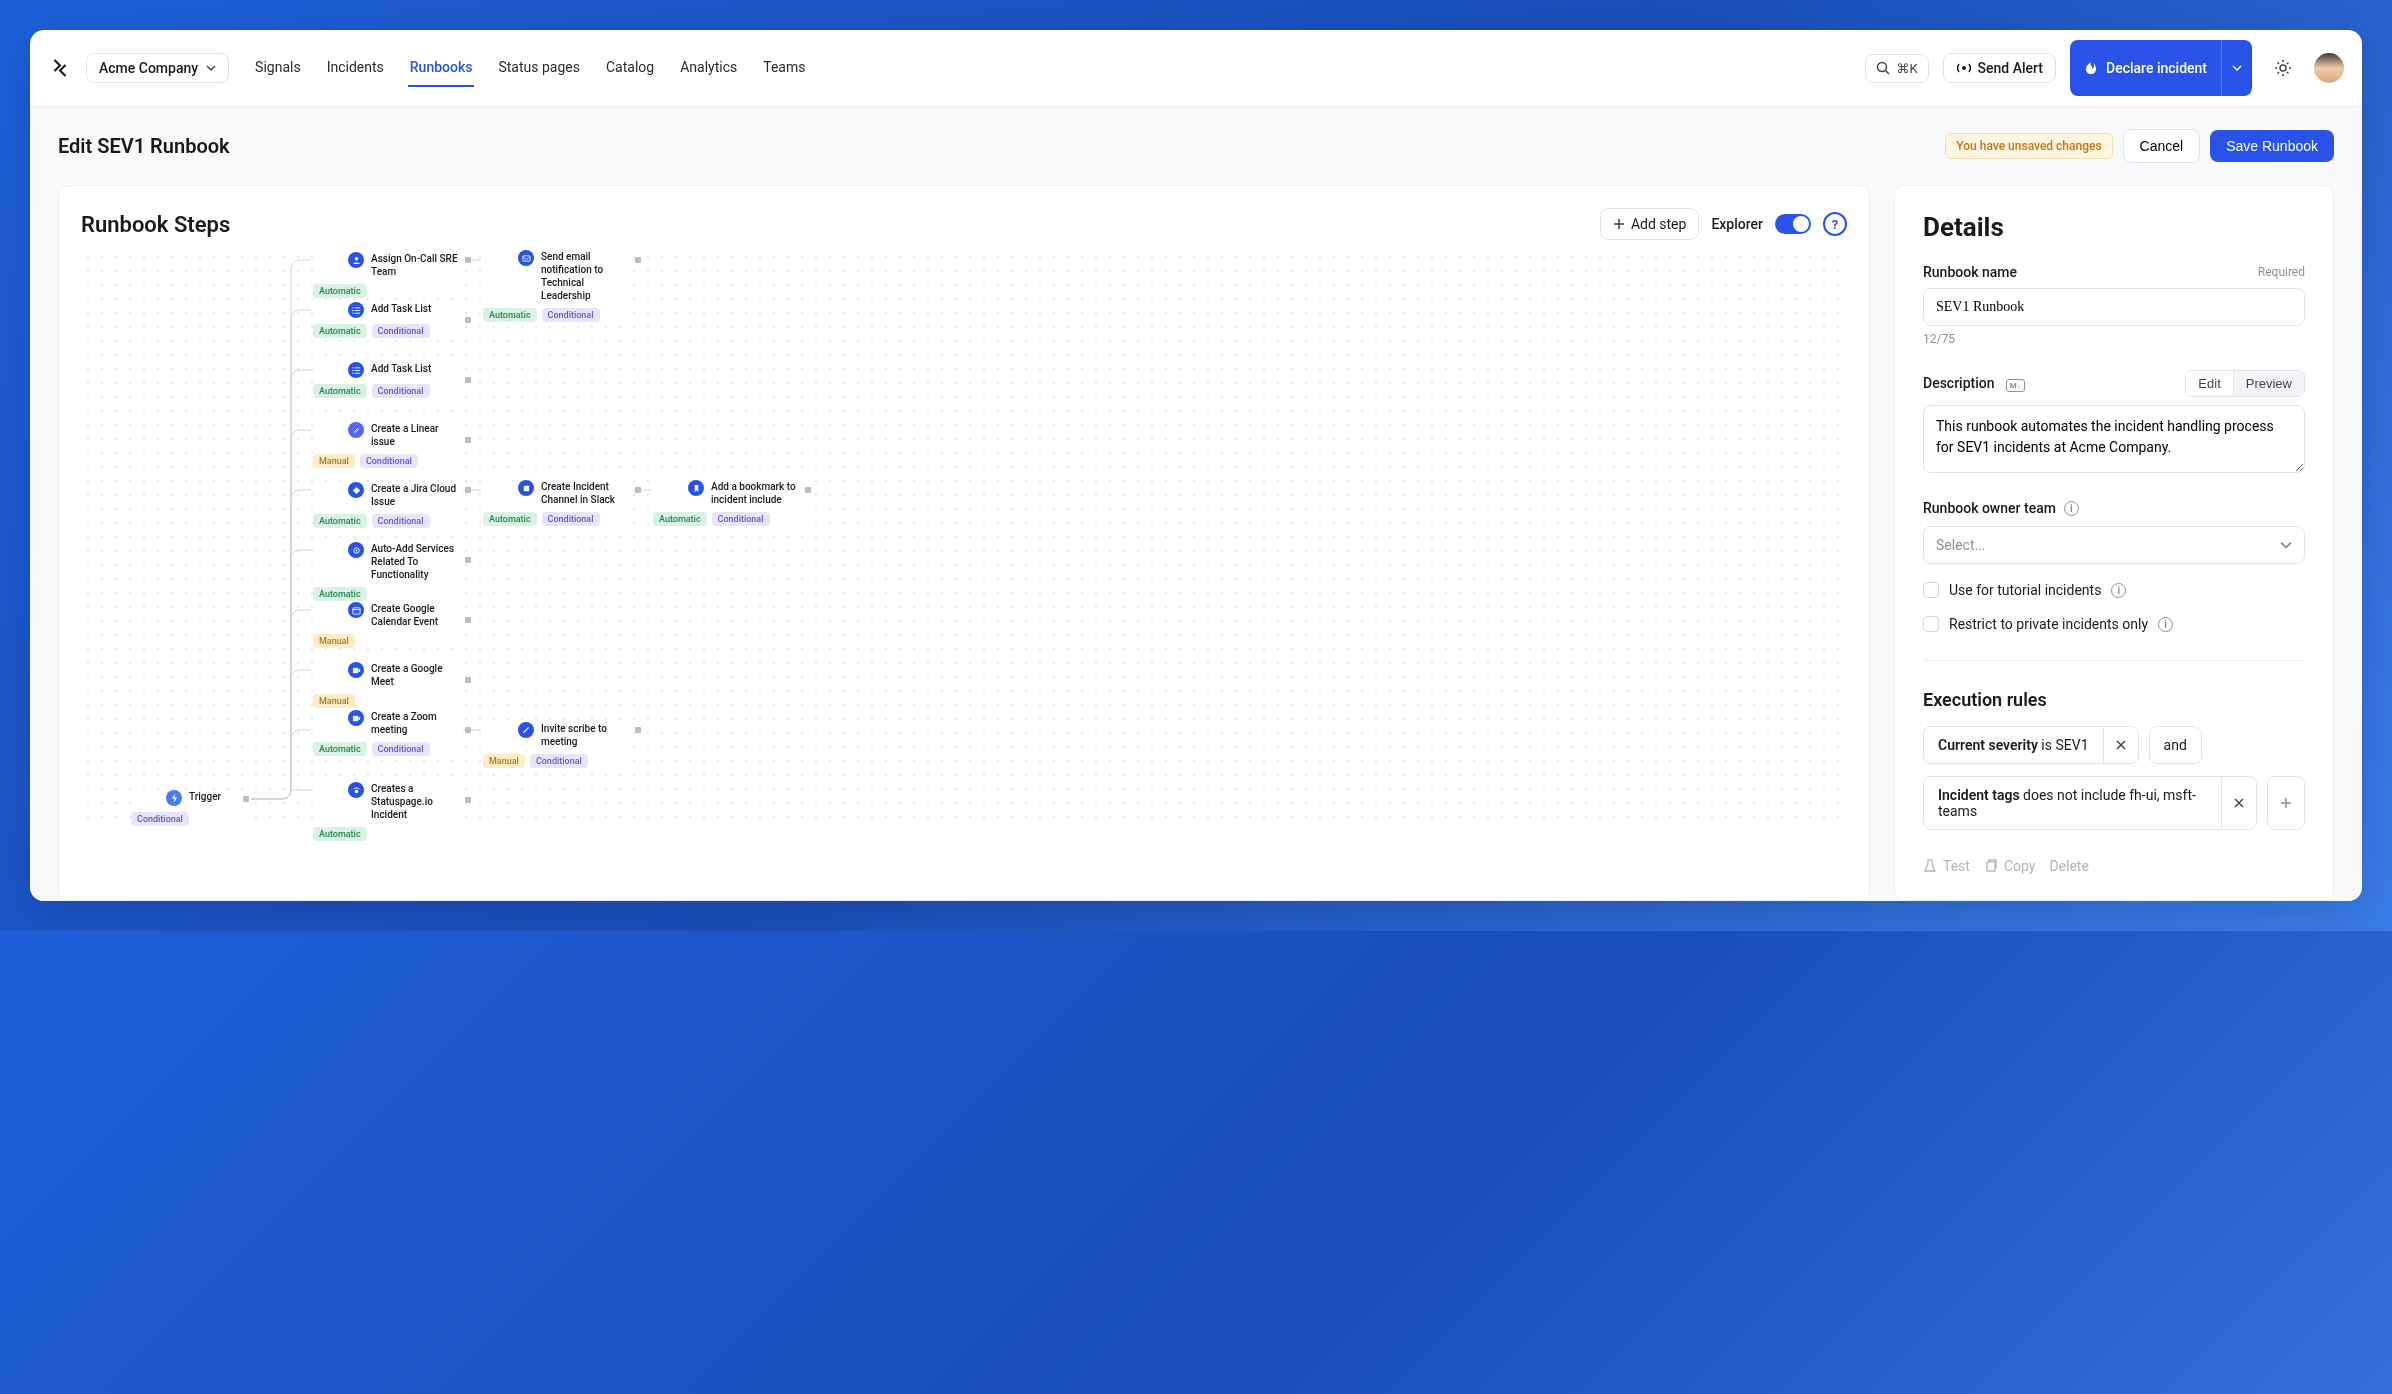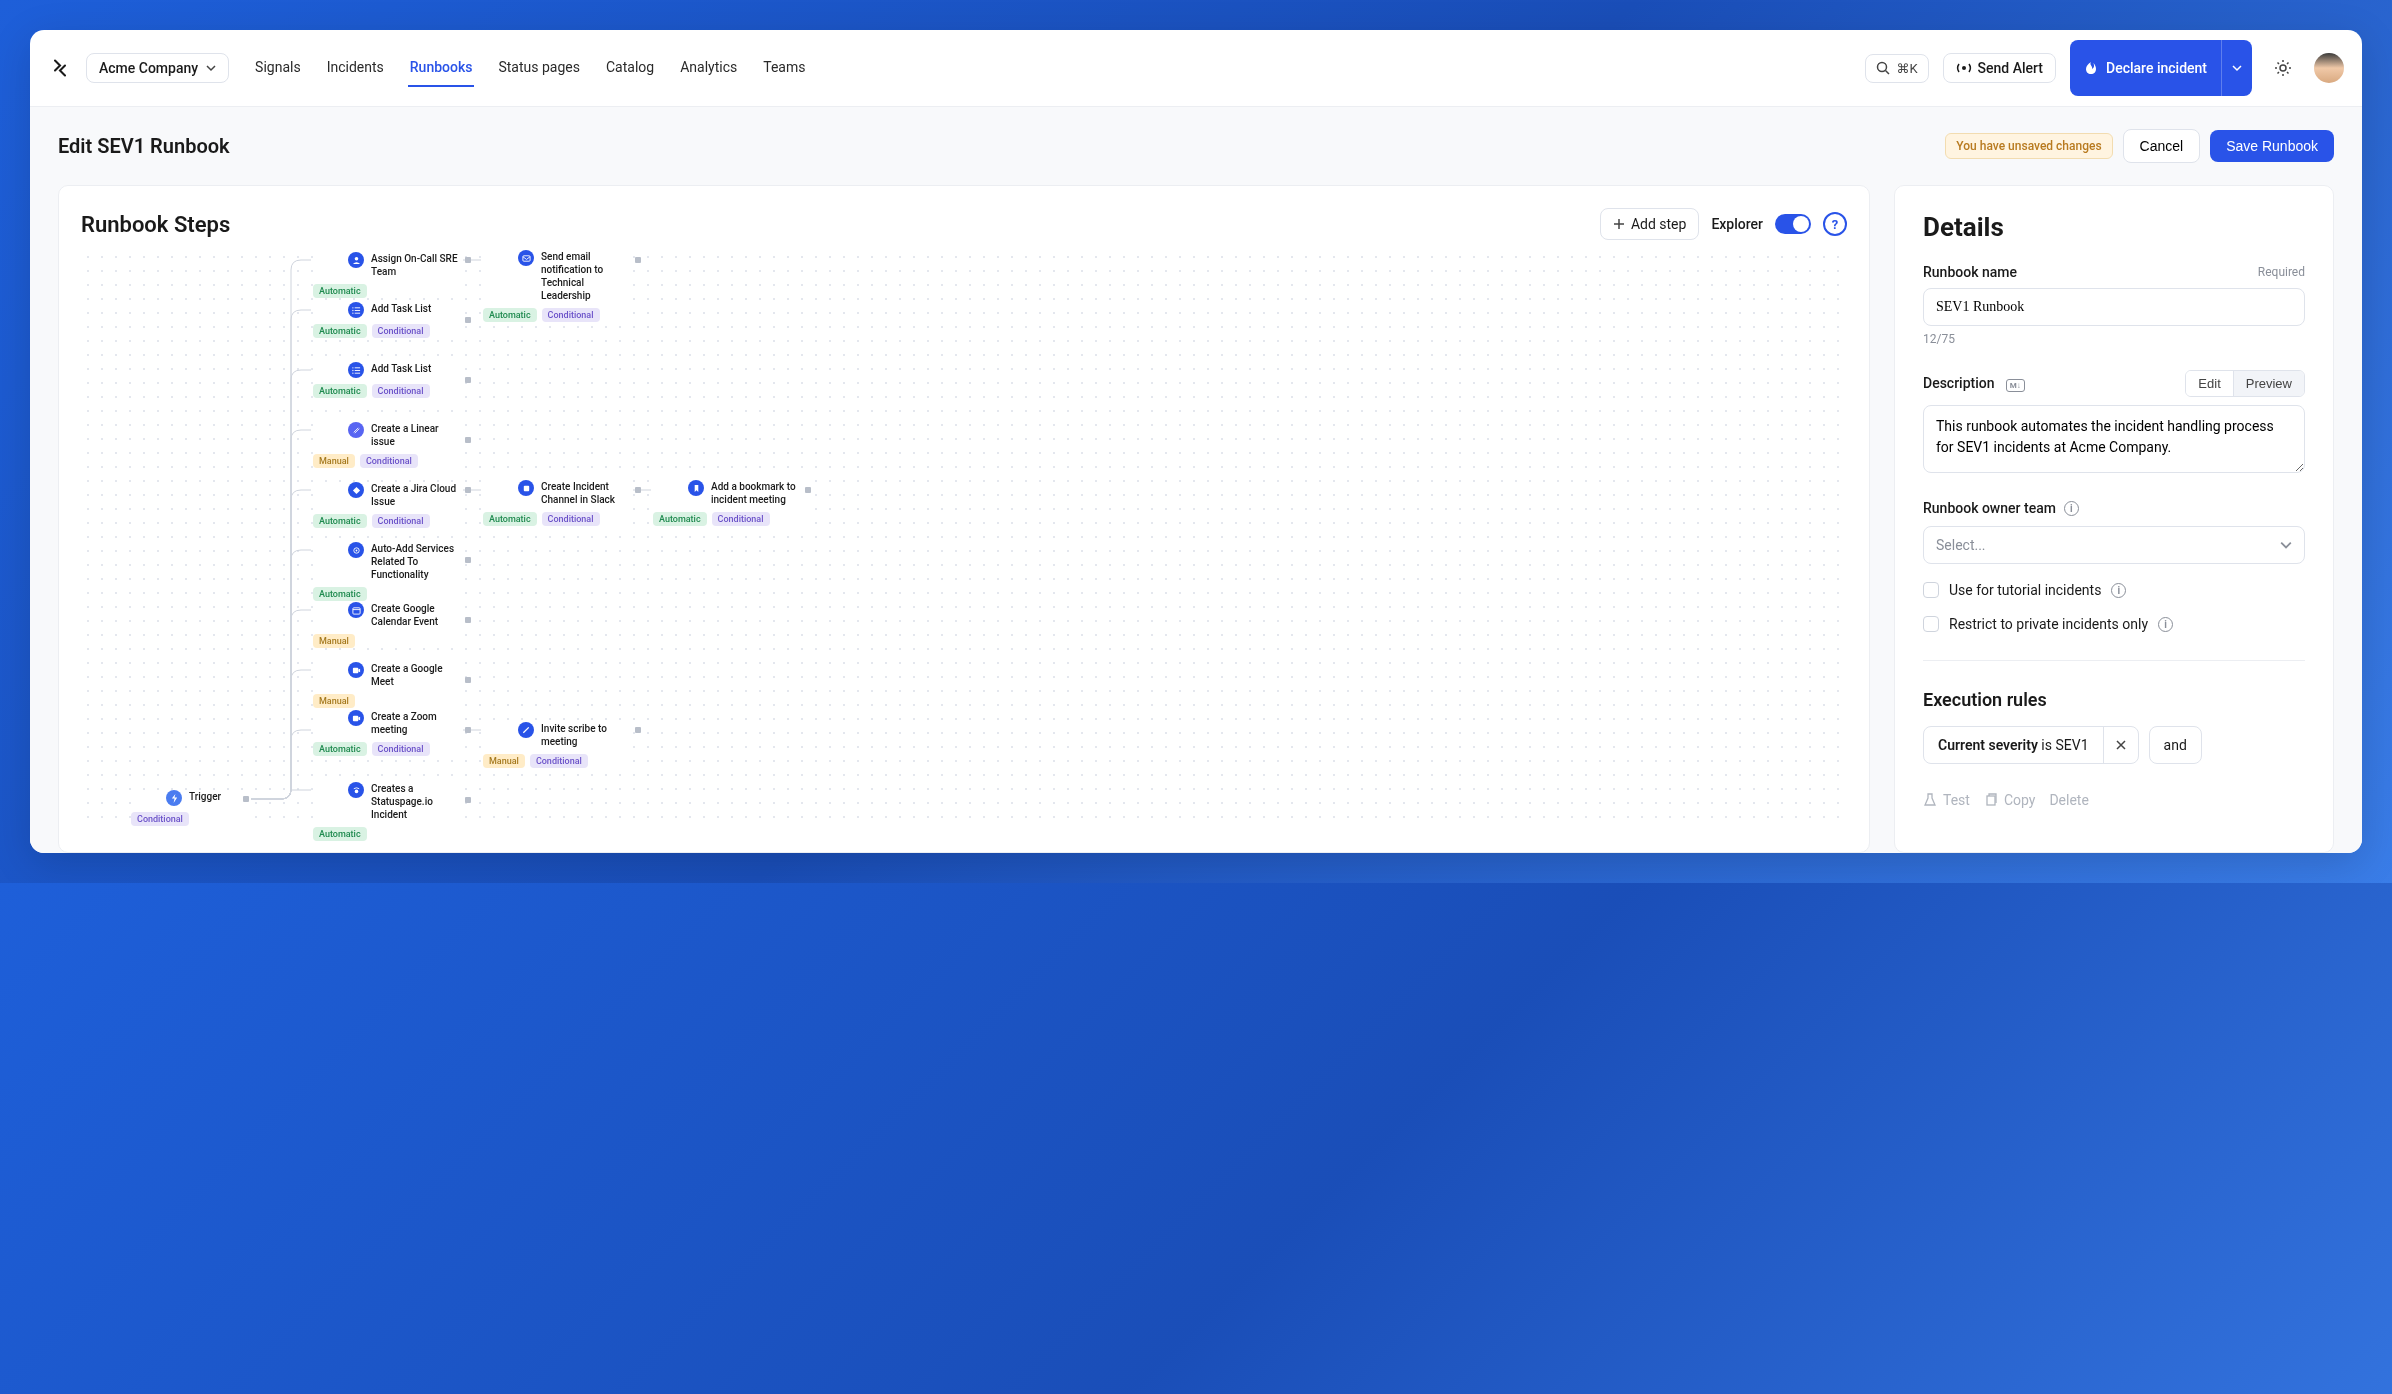--- a/index.html
+++ b/index.html
@@ -590,21 +590,21 @@
         </div>
         <div class="plus-dot" style="left:554px; top:237px;"></div>
 
         <div class="node" style="left:572px; top:230px;">
           <div class="node-header">
               <div class="node-icon">
                 <svg viewBox="0 0 10 10">
                   <path d="M3 1 L7 1 L7 9 L5 7 L3 9 Z" fill="#fff"></path>
                 </svg>
               </div>
-              <div class="node-title">Add a bookmark to incident meeting</div>
+              <div class="node-title">Add a bookmark to incident include</div>
             </div>
           <div class="node-tags">
               <span class="tag tag-auto">Automatic</span>
               <span class="tag tag-cond">Conditional</span>
             </div>
         </div>
         <div class="plus-dot" style="left:724px; top:237px;"></div>
 
         <div class="node" style="left:232px; top:292px;">
           <div class="node-header">
@@ -759,20 +759,35 @@
           <div class="rule-text"><strong>Current severity</strong><span> is SEV1</span></div>
           <div class="rule-close">
             <svg width="10" height="10" viewBox="0 0 10 10">
                 <path d="M1 1 L9 9 M9 1 L1 9" stroke="#444" stroke-width="1.5"></path>
               </svg>
           </div>
         </div>
         <div class="and-chip">and</div>
       </div>
 
+      <div class="rule-row">
+        <div class="rule-chip">
+          <div class="rule-text"><strong>Incident tags</strong><span> does not include fh-ui, msft-teams</span></div>
+          <div class="rule-close">
+            <svg width="10" height="10" viewBox="0 0 10 10">
+                <path d="M1 1 L9 9 M9 1 L1 9" stroke="#444" stroke-width="1.5"></path>
+              </svg>
+          </div>
+        </div>
+        <div class="plus-chip">
+          <svg width="12" height="12" viewBox="0 0 12 12">
+              <path d="M6 1 L6 11 M1 6 L11 6" stroke="#8a8f99" stroke-width="1.5"></path>
+            </svg>
+        </div>
+      </div>
 
       <div class="action-bar">
         <div class="action-item">
           <svg width="14" height="14" viewBox="0 0 14 14">
               <path d="M5 1 L5 5 L2 12 L12 12 L9 5 L9 1 Z" stroke="#b0b5be" stroke-width="1.3" fill="none"></path>
             </svg>
           <span>Test</span>
         </div>
         <div class="action-item">
           <svg width="14" height="14" viewBox="0 0 14 14">

